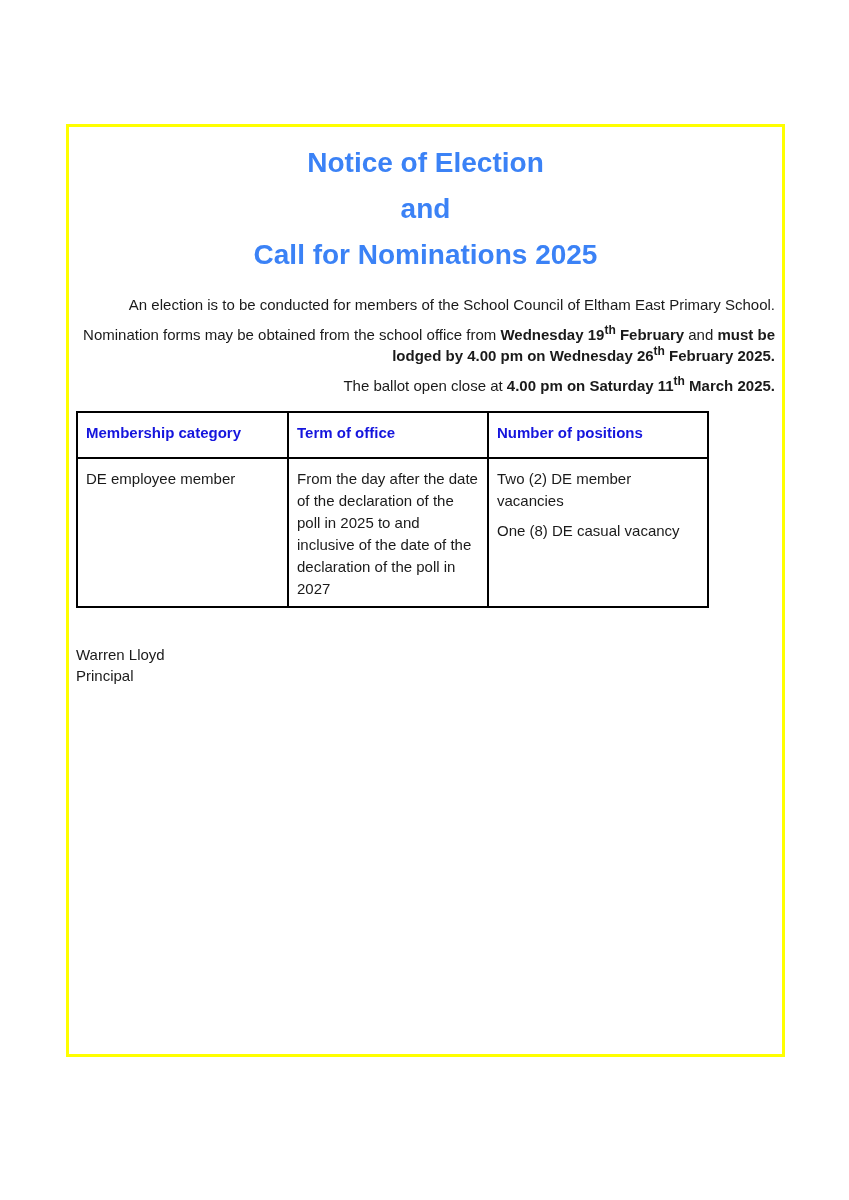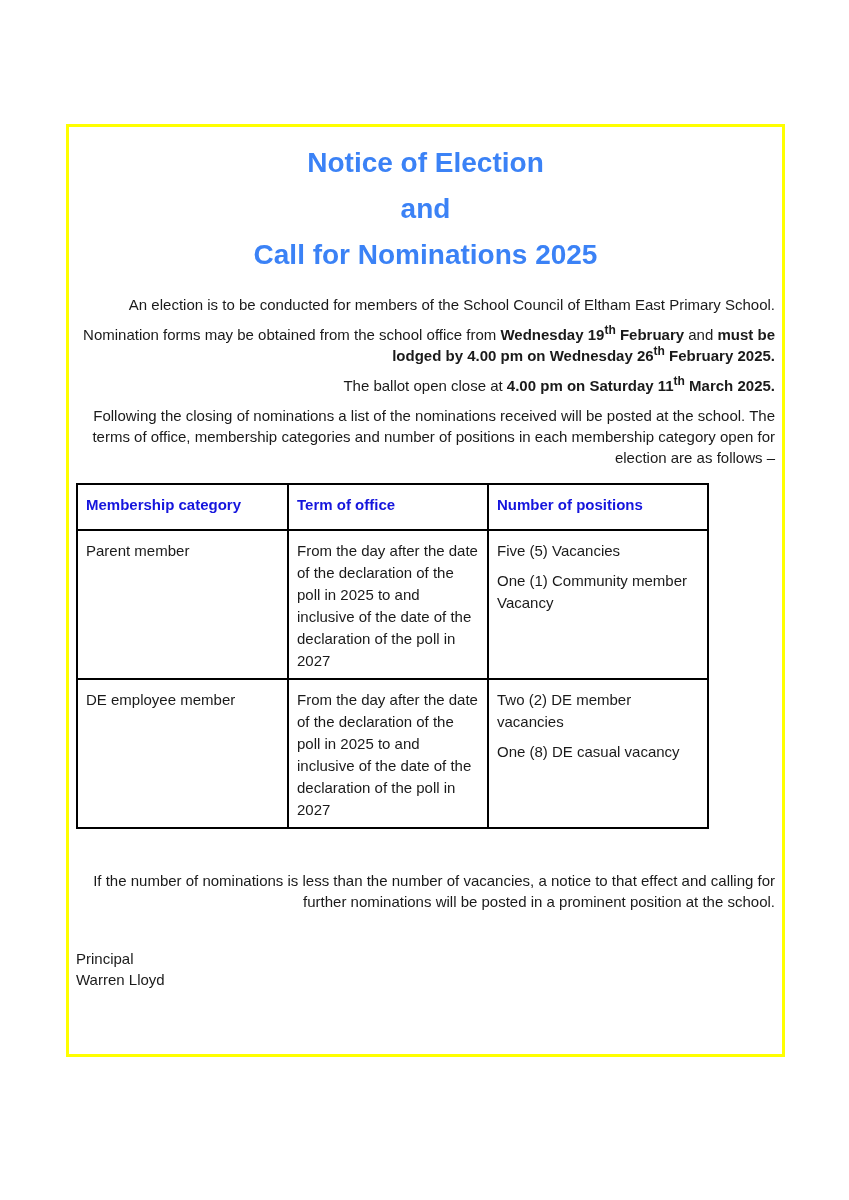--- a/index.html
+++ b/index.html
@@ -70,56 +70,46 @@
   <div class="title-block">
     <div class="title-line">Notice of Election</div>
     <div class="title-line">and</div>
     <div class="title-line">Call for Nominations 2025</div>
   </div>
 
   <div class="body-text">
     <p class="para"><span>An election is to be conducted for members of the School Council of Eltham East Primary School.</span></p>
     <p class="para"><span>Nomination forms may be obtained from the school office from </span><span style="font-weight: 700;">Wednesday 19</span><span class="sup" style="font-weight: 700;">th</span><span style="font-weight: 700;"> February</span><span> and </span><span style="font-weight: 700;">must be lodged by 4.00 pm on Wednesday 26</span><span class="sup" style="font-weight: 700;">th</span><span style="font-weight: 700;"> February 2025.</span></p>
     <p class="para"><span>The ballot open close at </span><span style="font-weight: 700;">4.00 pm on Saturday 11</span><span class="sup" style="font-weight: 700;">th</span><span style="font-weight: 700;"> March 2025.</span></p>
-    <p class="para"><span>Following the closing of nominations a list of the nominations received will be posted at the school. The terms of office, membership categories and number of positions in each membership category open for election are as follows –</span></p>
 
     <table class="nominations-table">
       <colgroup>
         <col class="col-category">
         <col class="col-term">
         <col class="col-positions">
       </colgroup>
       <thead>
         <tr>
           <th>Membership category</th>
           <th>Term of office</th>
           <th>Number of positions</th>
         </tr>
       </thead>
       <tbody>
-        <tr class="row-1">
-          <td>Parent member</td>
-          <td>From the day after the date of the declaration of the poll in 2025 to and inclusive of the date of the declaration of the poll in 2027</td>
-          <td>
-            <p class="cell-para">Five (5) Vacancies</p>
-            <p class="cell-para">One (1) Community member Vacancy</p>
-          </td>
-        </tr>
         <tr class="row-2">
           <td>DE employee member</td>
           <td>From the day after the date of the declaration of the poll in 2025 to and inclusive of the date of the declaration of the poll in 2027</td>
           <td>
             <p class="cell-para">Two (2) DE member vacancies</p>
             <p class="cell-para">One (8) DE casual vacancy</p>
           </td>
         </tr>
       </tbody>
     </table>
 
-    <p class="para closing-para">If the number of nominations is less than the number of vacancies, a notice to that effect and calling for further nominations will be posted in a prominent position at the school.</p>
 
     <div class="signature-block">
+      <div>Warren Lloyd</div>
       <div>Principal</div>
-      <div>Warren Lloyd</div>
     </div>
   </div>
 
 </div>
 
 </body></html>

